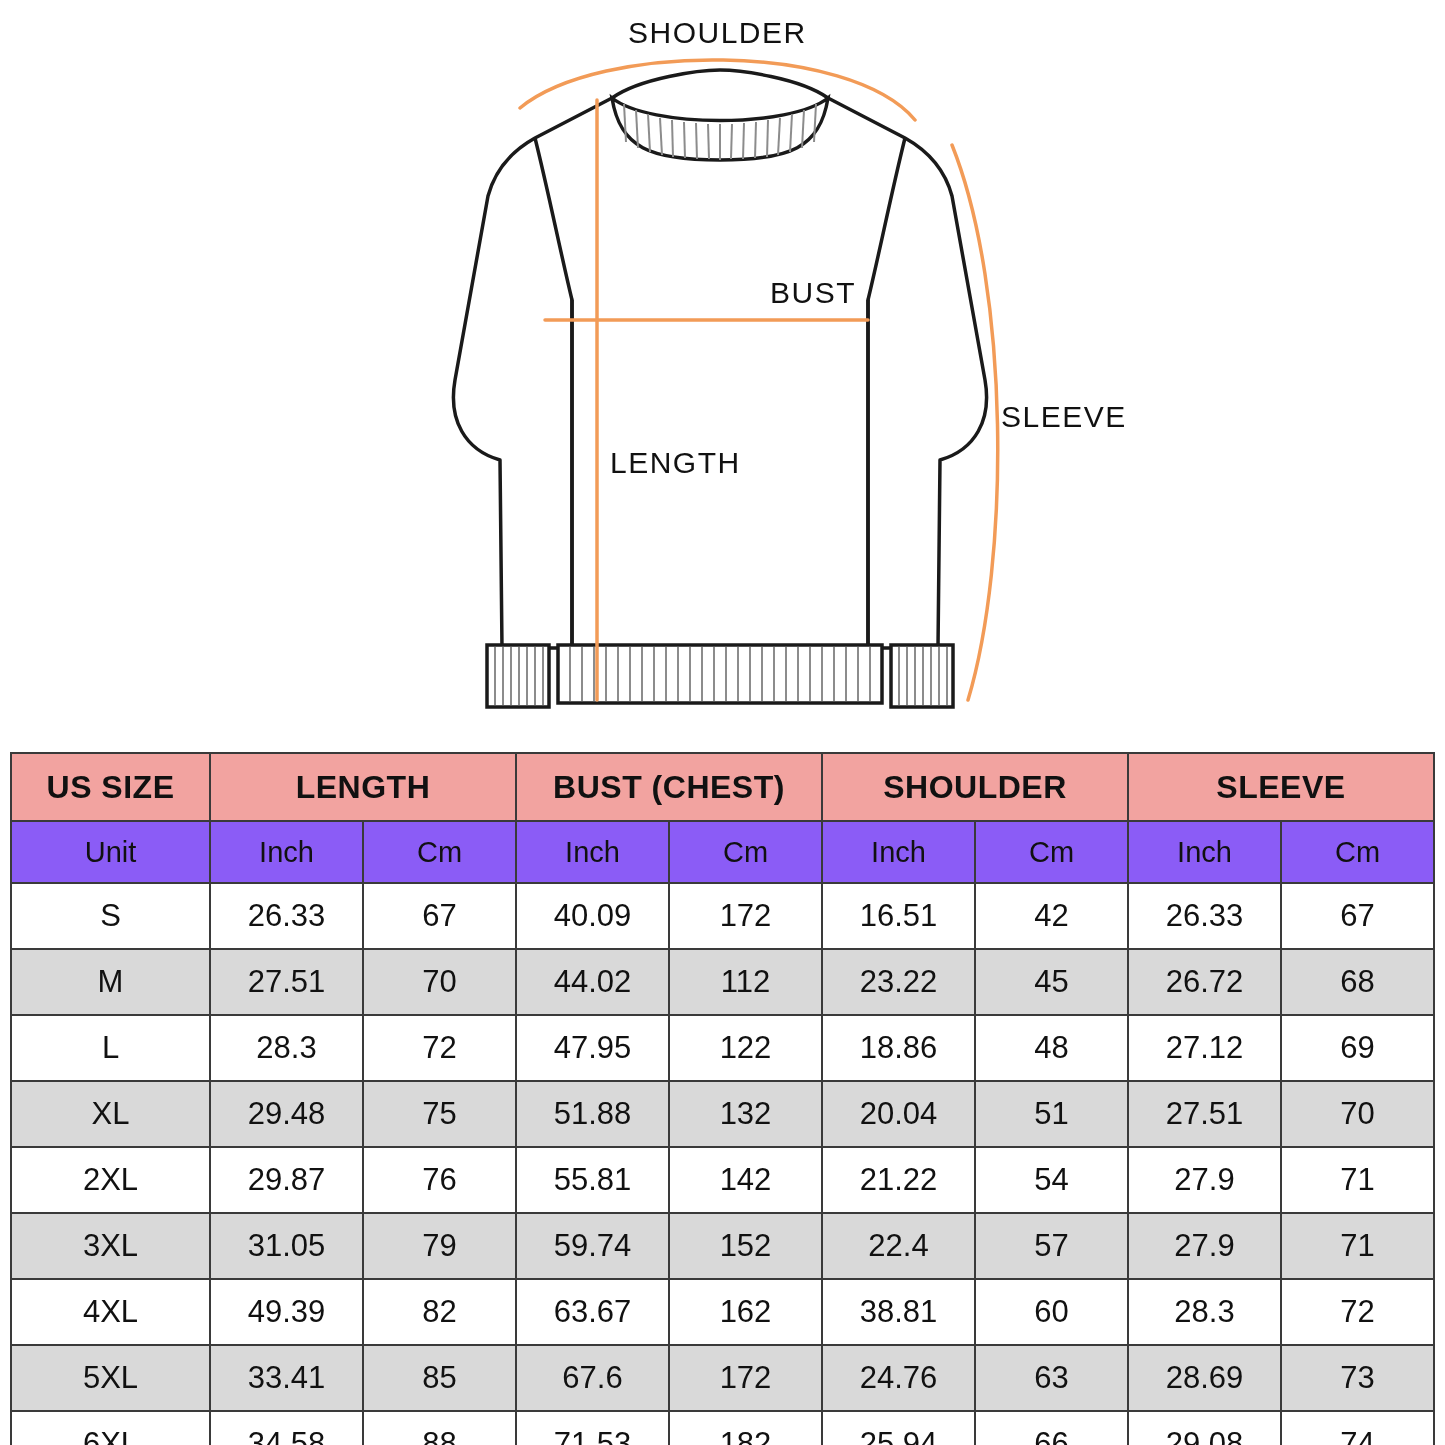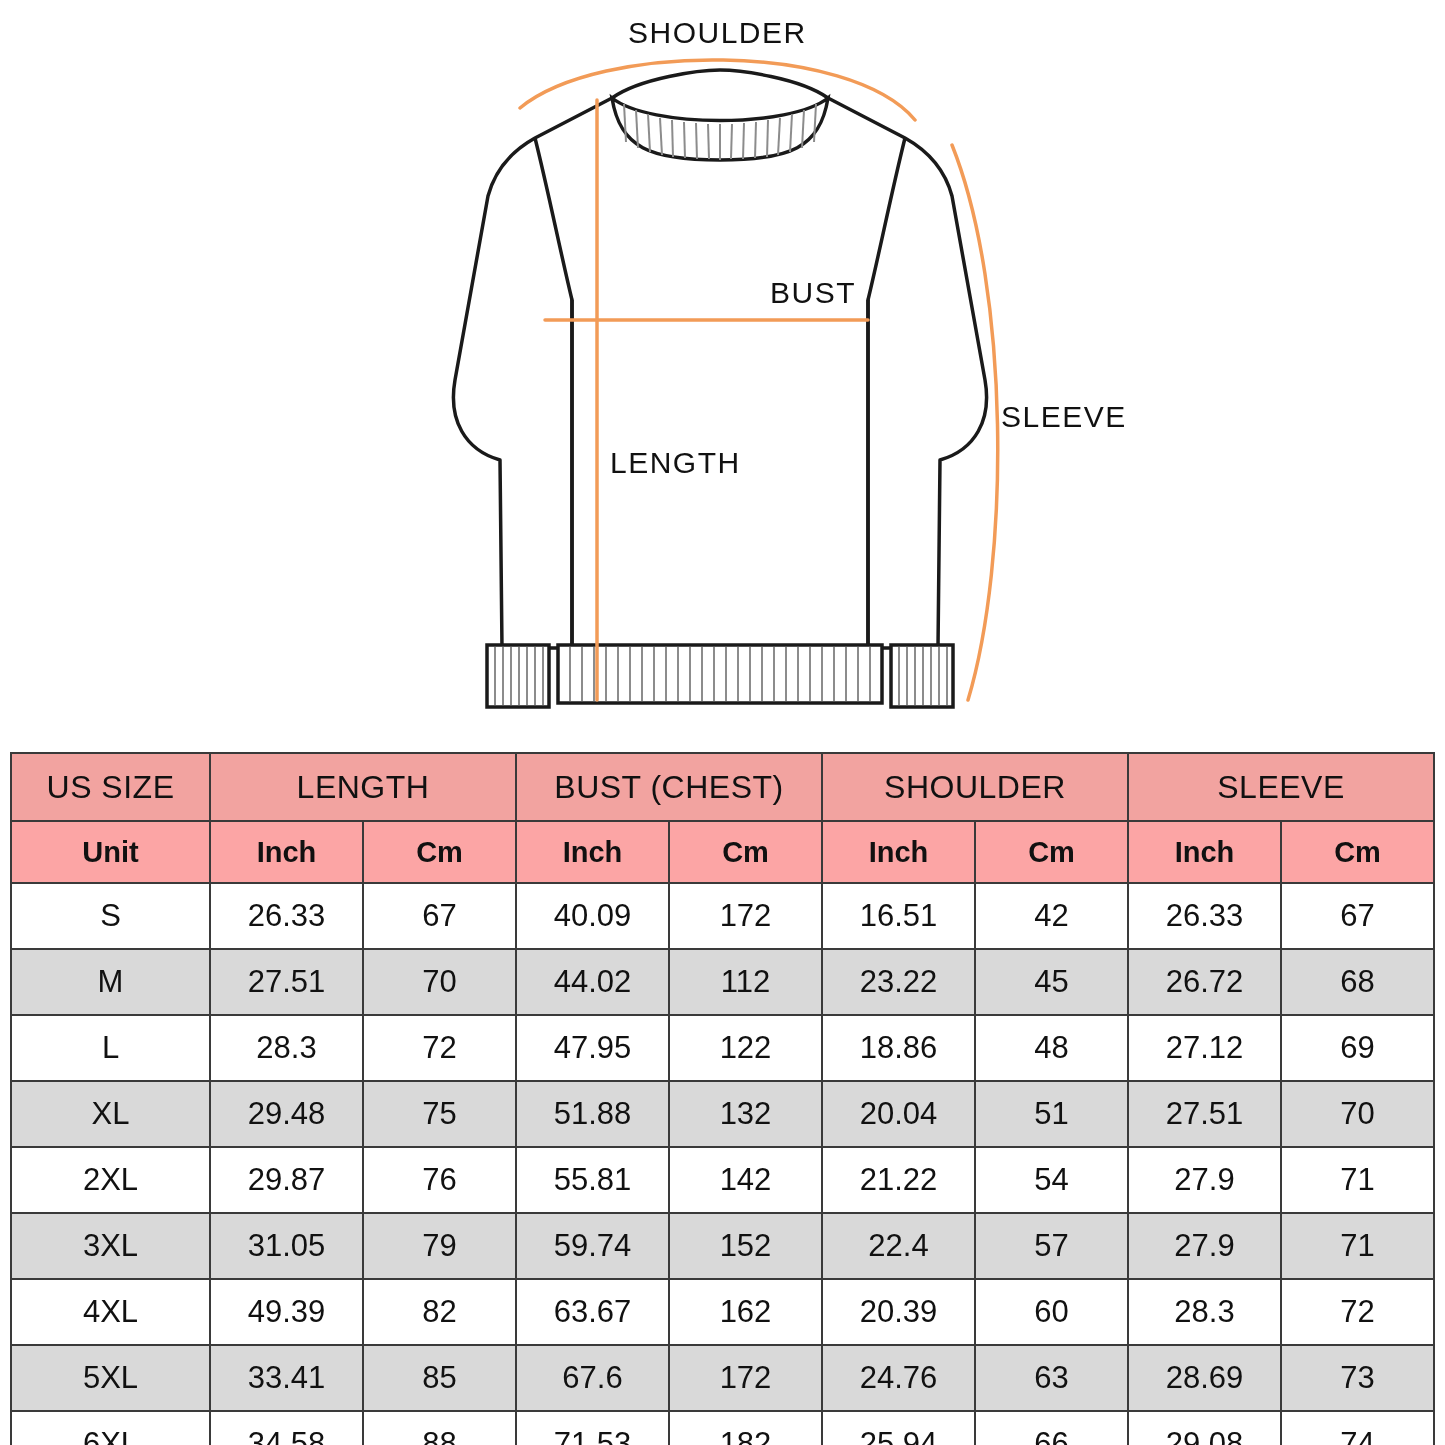--- a/index.html
+++ b/index.html
@@ -60,29 +60,29 @@
   table.size-table th,
   table.size-table td {
     border: 2px solid #3a3a3a;
     text-align: center;
     font-family: "Liberation Sans", sans-serif;
     color: #111111;
   }
   thead tr.head-main th {
     background: #f2a3a0;
     font-size: 32px;
-    font-weight: normal;
+    font-weight: bold;
     height: 64px;
     letter-spacing: 0.5px;
     margin-top: 24px;
   }
   thead tr.head-unit th {
-    background: #fca5a5;
+    background: #8b5cf6;
     font-size: 29px;
-    font-weight: bold;
+    font-weight: normal;
     height: 58px;
   }
   tbody td {
     font-size: 31px;
     height: 62px;
     background: #ffffff;
     font-weight: normal;
   }
   tbody tr.alt td {
     background: #d9d9d9;
@@ -317,21 +317,21 @@
             <td class="col-narrow">57</td>
             <td class="col-narrow">27.9</td>
             <td class="col-narrow">71</td>
           </tr>
           <tr>
             <td class="col-size">4XL</td>
             <td class="col-narrow">49.39</td>
             <td class="col-narrow">82</td>
             <td class="col-narrow">63.67</td>
             <td class="col-narrow">162</td>
-            <td class="col-narrow">20.39</td>
+            <td class="col-narrow">38.81</td>
             <td class="col-narrow">60</td>
             <td class="col-narrow">28.3</td>
             <td class="col-narrow">72</td>
           </tr>
           <tr class="alt">
             <td class="col-size">5XL</td>
             <td class="col-narrow">33.41</td>
             <td class="col-narrow">85</td>
             <td class="col-narrow">67.6</td>
             <td class="col-narrow">172</td>

